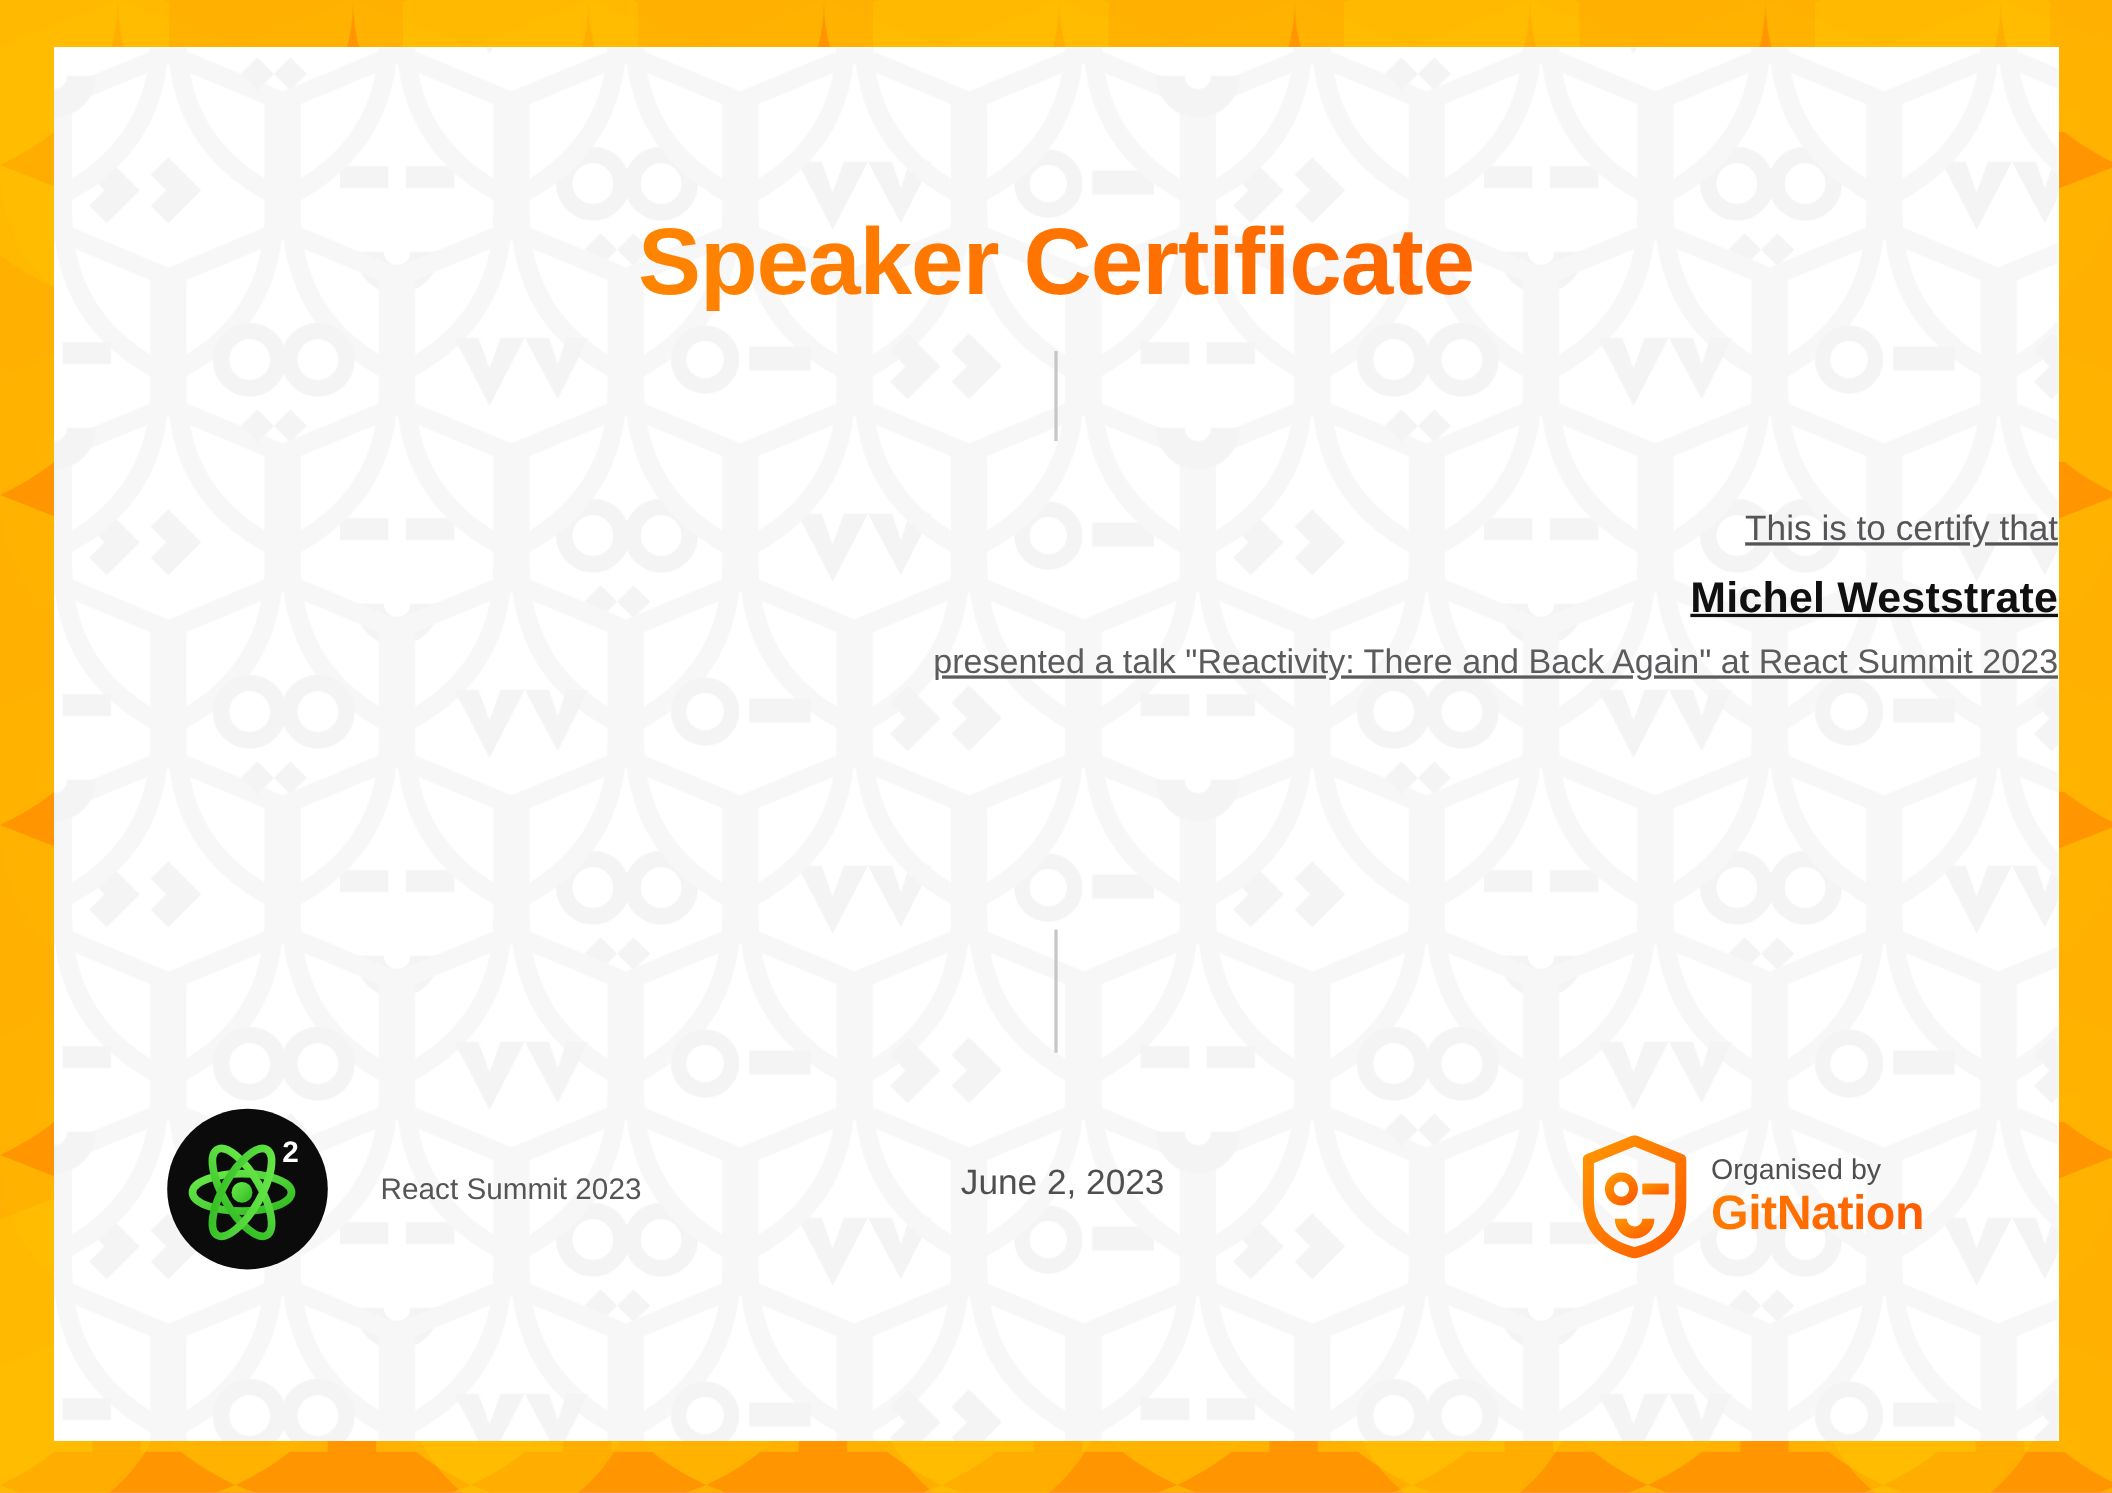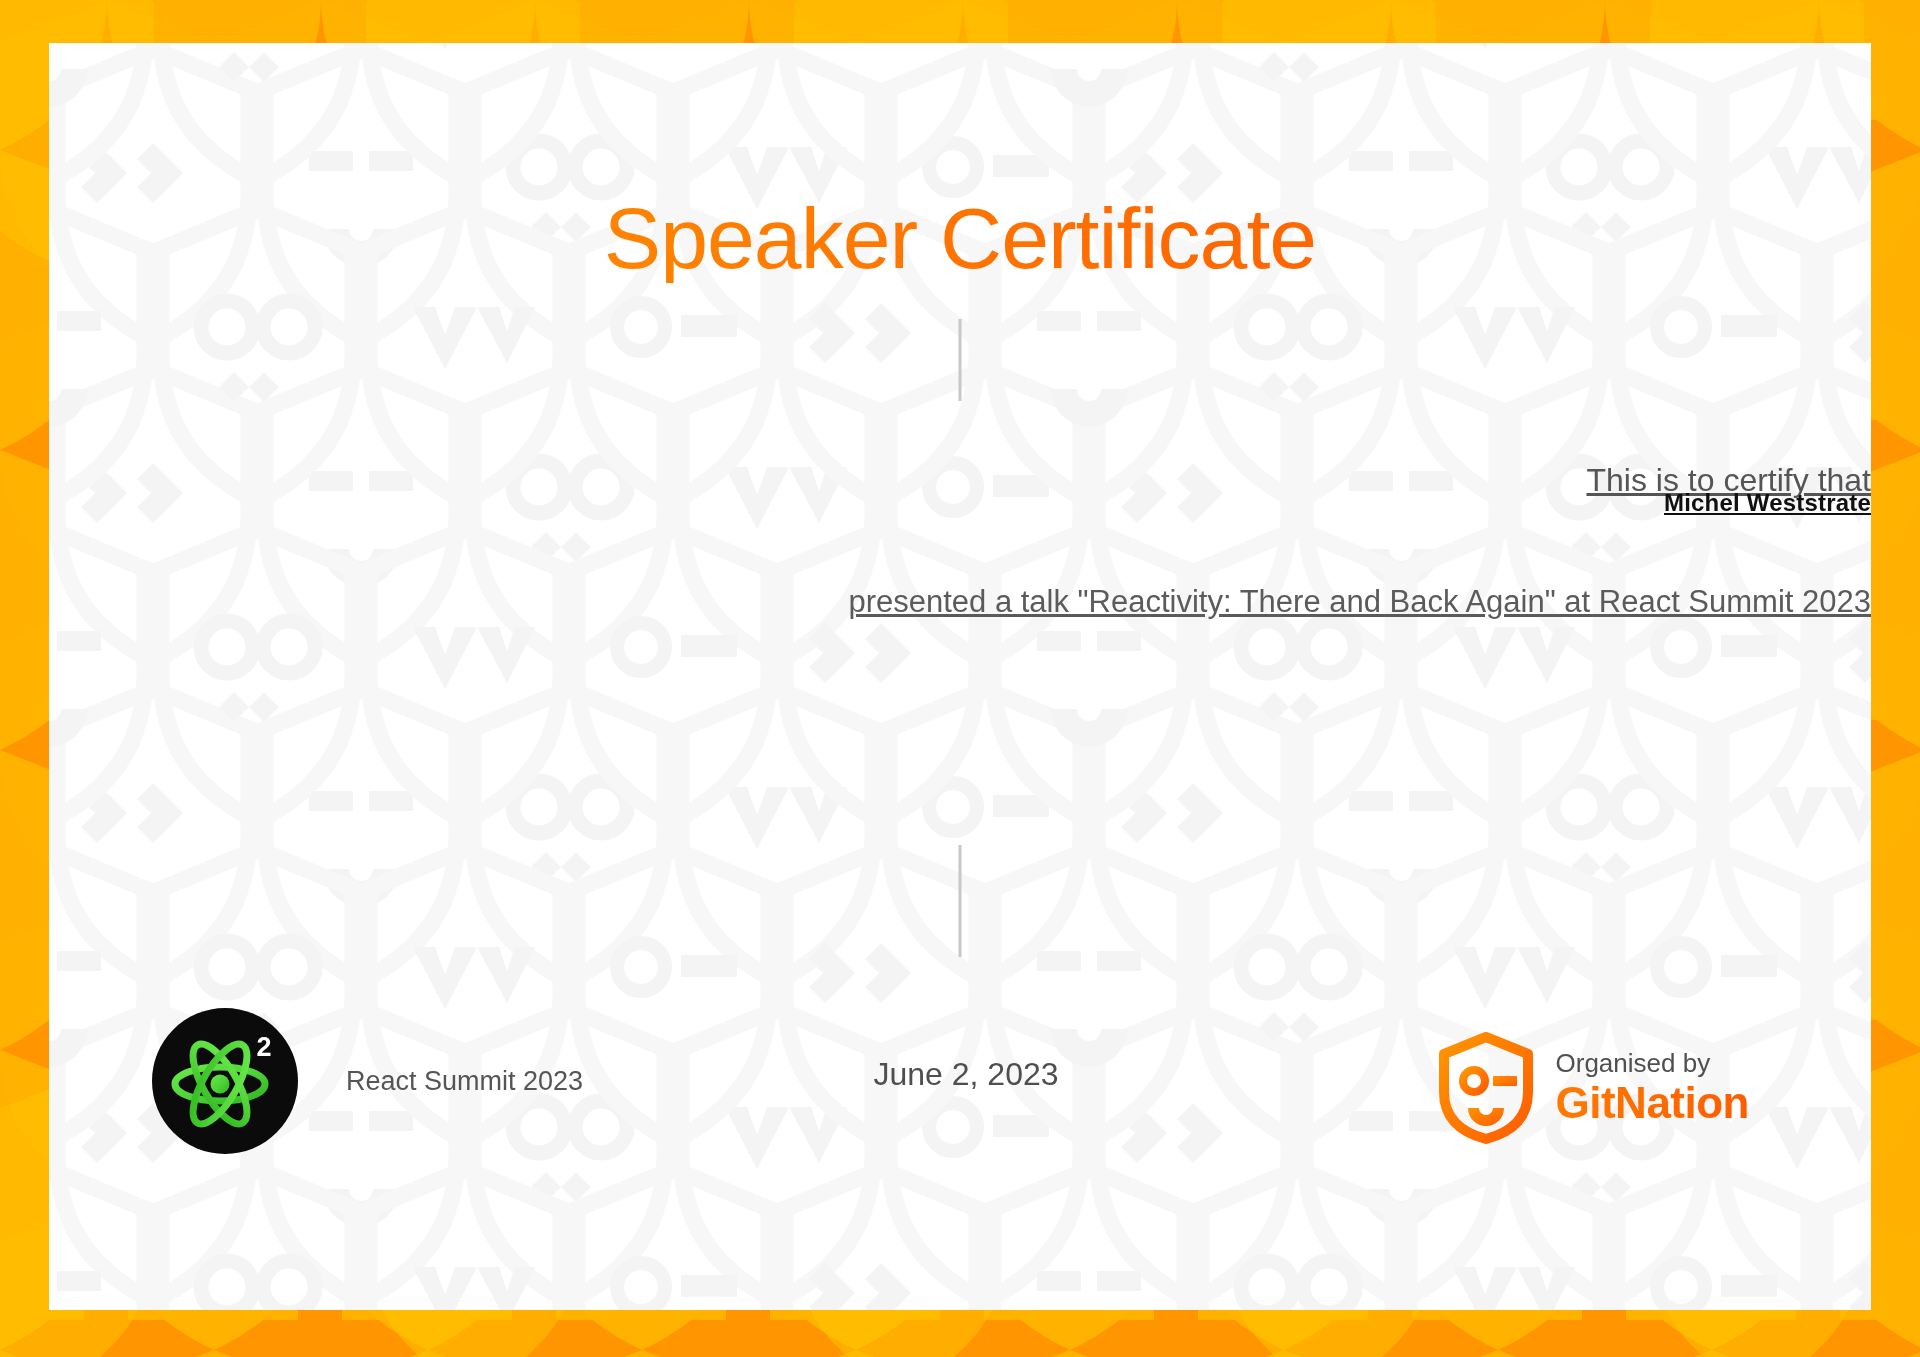--- a/index.html
+++ b/index.html
@@ -57,21 +57,21 @@
     height: 100%;
   }
 
   
   #page-title {
     position: absolute;
     left: 0; right: 0;
     top: 150px;
     text-align: center;
     font-size: 86px;
-    font-weight: 400;
+    font-weight: 700;
     letter-spacing: -1px;
     line-height: 1.05;
     background: linear-gradient(90deg, #FFA000 0%, #FF8400 30%, #FF6A00 62%, #FF5C00 100%);
     -webkit-background-clip: text;
     background-clip: text;
     color: transparent;
     -webkit-text-fill-color: transparent;
   }
 
   
@@ -94,22 +94,22 @@
     white-space: nowrap;
     text-decoration: underline;
   }
   #certify-line {
     top: 419px;
     font-size: 32px;
     font-weight: 400;
     color: #555557;
   }
   #recipient-name {
-    top: 446px;
-    font-size: 24px;
+    top: 479px;
+    font-size: 39px;
     font-weight: 700;
     color: #101010;
     letter-spacing: 0.2px;
   }
   #talk-line {
     top: 541px;
     font-size: 31px;
     font-weight: 400;
     color: #5B5B5D;
   }

